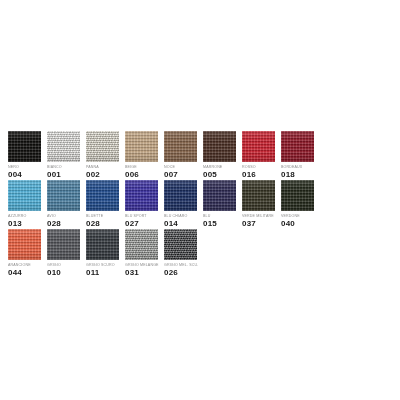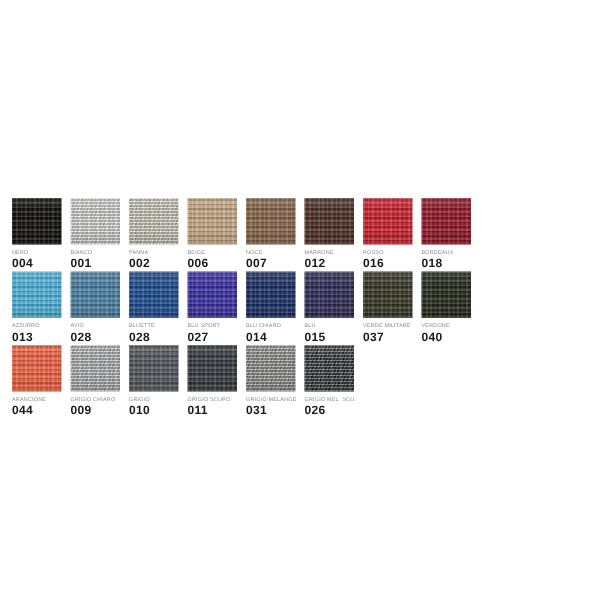--- a/index.html
+++ b/index.html
@@ -24,21 +24,21 @@
   .swatch-grid {
     position: absolute;
     left: 8px;
     top: 131px;
     width: 384px;
   }
 
   .swatch-row {
     display: flex;
     flex-direction: row;
-    align-items: center;
+    align-items: flex-start;
     height: 49px;
   }
 
   .swatch-cell {
     width: 38px;
     margin-right: 1px;
     display: flex;
     flex-direction: column;
     align-items: flex-start;
   }
@@ -179,21 +179,21 @@
           <div class="swatch-name">NOCE</div>
           <div class="swatch-code">007</div>
         </div>
         <div class="swatch-cell">
           <div class="swatch-chip" style="background-color: rgb(75, 47, 36);">
             <div class="weave-h"></div>
             <div class="weave-v"></div>
             <div class="shade"></div>
           </div>
           <div class="swatch-name">MARRONE</div>
-          <div class="swatch-code">012</div>
+          <div class="swatch-code">005</div>
         </div>
         <div class="swatch-cell">
           <div class="swatch-chip" style="background-color: rgb(201, 32, 46);">
             <div class="weave-h"></div>
             <div class="weave-v"></div>
             <div class="shade"></div>
           </div>
           <div class="swatch-name">ROSSO</div>
           <div class="swatch-code">016</div>
         </div>
@@ -283,29 +283,20 @@
       </div>
       <div class="swatch-row">
         <div class="swatch-cell">
           <div class="swatch-chip" style="background-color: rgb(236, 97, 65);">
             <div class="weave-h"></div>
             <div class="weave-v"></div>
             <div class="shade"></div>
           </div>
           <div class="swatch-name">ARANCIONE</div>
           <div class="swatch-code">044</div>
-        </div>
-        <div class="swatch-cell">
-          <div class="swatch-chip melange" style="background-color: rgb(195, 197, 198);">
-            <div class="weave-h"></div>
-            <div class="weave-v"></div>
-            <div class="shade"></div>
-          </div>
-          <div class="swatch-name">GRIGIO CHIARO</div>
-          <div class="swatch-code">009</div>
         </div>
         <div class="swatch-cell">
           <div class="swatch-chip" style="background-color: rgb(83, 85, 90);">
             <div class="weave-h"></div>
             <div class="weave-v"></div>
             <div class="shade"></div>
           </div>
           <div class="swatch-name">GRIGIO</div>
           <div class="swatch-code">010</div>
         </div>

